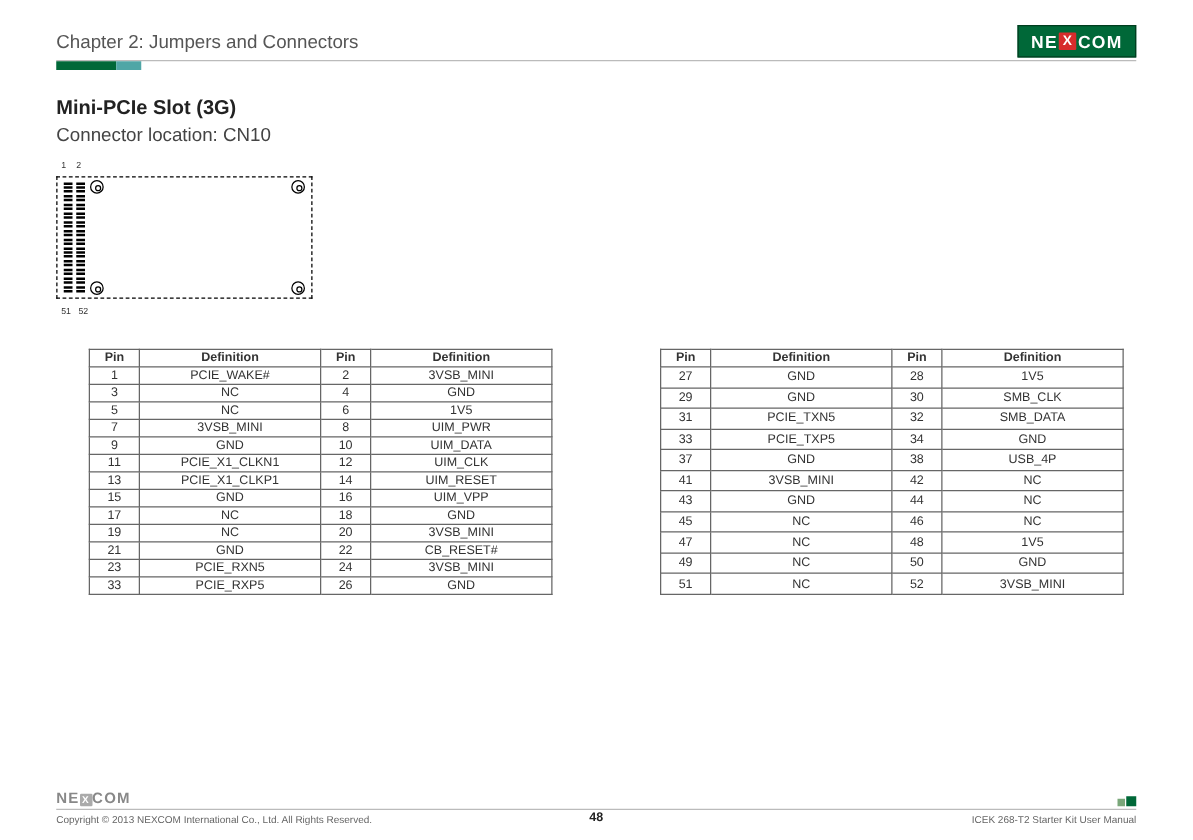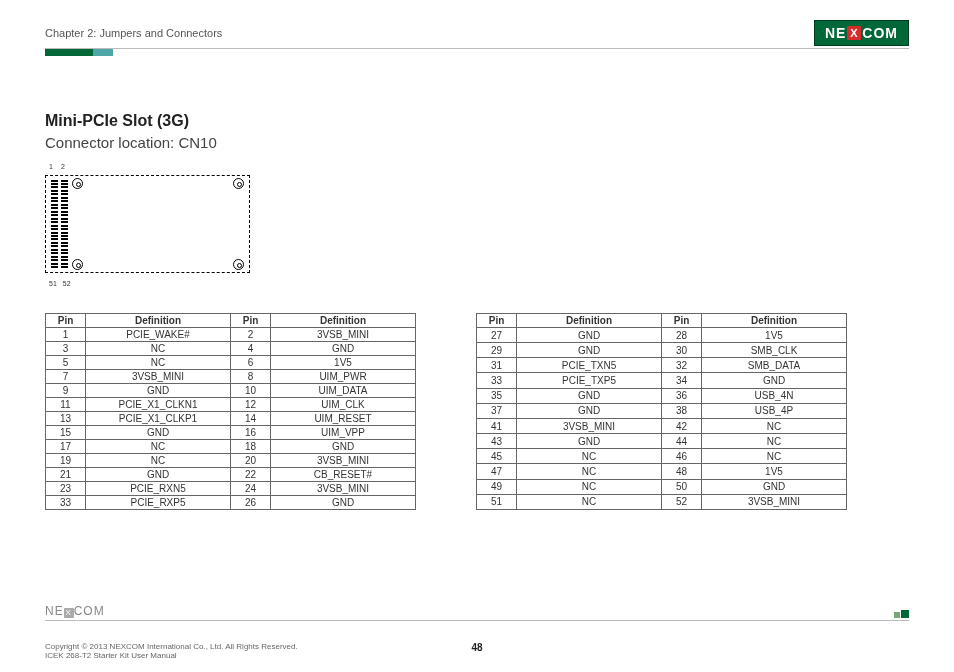--- a/index.html
+++ b/index.html
@@ -1,29 +1,29 @@
 <!DOCTYPE html>
 <html><head>
 <meta charset="utf-8">
 <style>
   * { box-sizing: border-box; margin: 0; padding: 0; }
   html, body { width: 954px; height: 672px; font-family: Arial, Helvetica, sans-serif; color: #333; background: #fff; }
   .page { position: relative; width: 954px; height: 672px; padding: 20px 45px 15px 45px; }
   
   
   .header { display: flex; justify-content: space-between; align-items: center; border-bottom: 1px solid #bbb; padding-bottom: 2px; }
-  .chapter-title { font-size: 11px; color: #555; }
+  .chapter-title { font-size: 15px; color: #555; }
   .logo-box { background: #006838; color: #fff; font-weight: bold; font-size: 14px; padding: 4px 10px 4px 10px; letter-spacing: 1px; display: flex; align-items: center; border: 1px solid #003d1f; }
   .logo-box .x { background: #d72c2c; display: inline-block; width: 14px; height: 14px; line-height: 14px; text-align: center; font-size: 11px; margin: 0 1px; border-radius: 1px; }
   .header-accent { display: flex; margin-top: 0; }
   .header-accent .green { background: #006838; width: 48px; height: 7px; }
   .header-accent .teal { background: #4fa6a6; width: 20px; height: 7px; }
 
   
-  .section-title { font-size: 16px; font-weight: bold; margin-top: 56px; color: #222; }
+  .section-title { font-size: 16px; font-weight: bold; margin-top: 22px; color: #222; }
   .subtitle { font-size: 15px; color: #444; margin-top: 4px; }
 
   
   .diagram-wrap { margin-top: 14px; position: relative; width: 210px; height: 120px; }
   .pin-labels-top { position: absolute; top: -2px; left: 4px; font-size: 7px; color: #333; display: flex; gap: 8px; }
   .pin-labels-bot { position: absolute; bottom: -2px; left: 4px; font-size: 7px; color: #333; display: flex; gap: 6px; }
   .slot-outline { position: absolute; left: 0; top: 10px; width: 205px; height: 98px; border: 1.5px dashed #000; }
   .pin-col { position: absolute; top: 14px; height: 90px; width: 7px; display: flex; flex-direction: column; justify-content: space-between; }
   .pin-col.left { left: 6px; }
   .pin-col.right { left: 16px; }
@@ -31,35 +31,35 @@
   .screw { position: absolute; width: 11px; height: 11px; border: 1.5px solid #000; border-radius: 50%; background: #fff; }
   .screw::before { content:""; position:absolute; left:3px; top:3px; width:3px; height:3px; border:1px solid #000; border-radius:50%;}
   .screw.s1 { left: 27px; top: 13px; }
   .screw.s2 { left: 27px; bottom: 3px; top:auto; }
   .screw.s2 { top: 94px; }
   .screw.s3 { left: 188px; top: 13px; }
   .screw.s4 { left: 188px; top: 94px; }
 
   
   .tables-row { display: flex; gap: 60px; margin-top: 28px; }
-  table.pin-table { border-collapse: collapse; font-size: 10px; }
+  table.pin-table { border-collapse: collapse; font-size: 10px; margin-left: 26px; }
   table.pin-table th, table.pin-table td { border: 1px solid #666; padding: 1px 6px; text-align: center; }
   table.pin-table th { font-weight: bold; background: #fff; }
   table.pin-table col.pin { width: 40px; }
   table.pin-table col.def { width: 145px; }
 
   
   .footer-bar { position: absolute; left: 45px; right: 45px; bottom: 12px; }
   .footer-logo-row { display: flex; justify-content: space-between; align-items: flex-end; border-bottom: 1px solid #bbb; padding-bottom: 2px;}
-  .footer-logo { color: #888; font-weight: normal; font-size: 12px; letter-spacing: 1px; }
+  .footer-logo { color: #888; font-weight: bold; font-size: 12px; letter-spacing: 1px; }
   .footer-logo .fx { display:inline-block; width:10px;height:10px;line-height:10px;font-size:8px;text-align:center;background:#aaa;color:#fff;border-radius:1px;}
   .footer-squares { display:flex; align-items:flex-end; gap:1px;}
   .footer-squares span{ width:6px;height:6px;background:#7aa77a; display:inline-block;}
   .footer-squares span.big{ width:8px;height:8px;background:#006838;}
-  .footer-text-row { display: flex; justify-content: space-between; font-size: 8px; color: #666; margin-top: 21px; align-items: flex-start; flex-direction: column;}
+  .footer-text-row { display: flex; justify-content: space-between; font-size: 8px; color: #666; margin-top: 3px; align-items: flex-end;}
   .page-num { font-weight: bold; color: #222; font-size: 10px; position:absolute; left:50%; transform:translateX(-50%);}
 </style>
 </head>
 <body>
 
 <div class="page">
 
   <div class="header">
     <div class="chapter-title">Chapter 2: Jumpers and Connectors</div>
     <div class="logo-box">
@@ -279,26 +279,20 @@
             <td>32</td>
             <td>SMB_DATA</td>
           </tr>
           <tr>
             <td>33</td>
             <td>PCIE_TXP5</td>
             <td>34</td>
             <td>GND</td>
           </tr>
           <tr>
-            <td>35</td>
-            <td>GND</td>
-            <td>36</td>
-            <td>USB_4N</td>
-          </tr>
-          <tr>
             <td>37</td>
             <td>GND</td>
             <td>38</td>
             <td>USB_4P</td>
           </tr>
           <tr>
             <td>41</td>
             <td>3VSB_MINI</td>
             <td>42</td>
             <td>NC</td>

